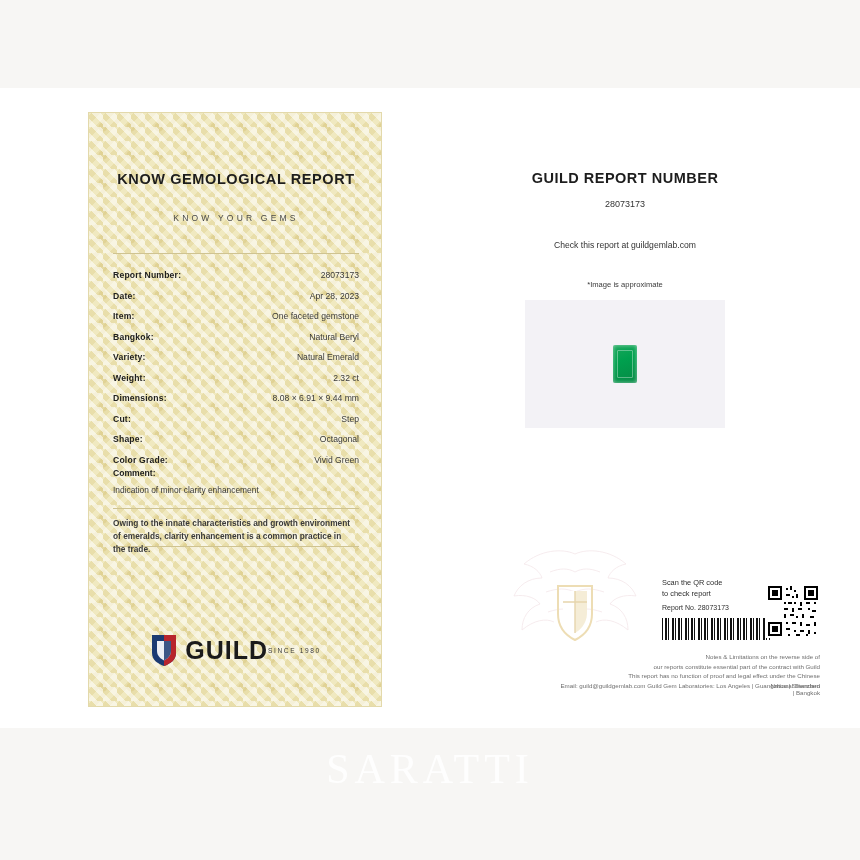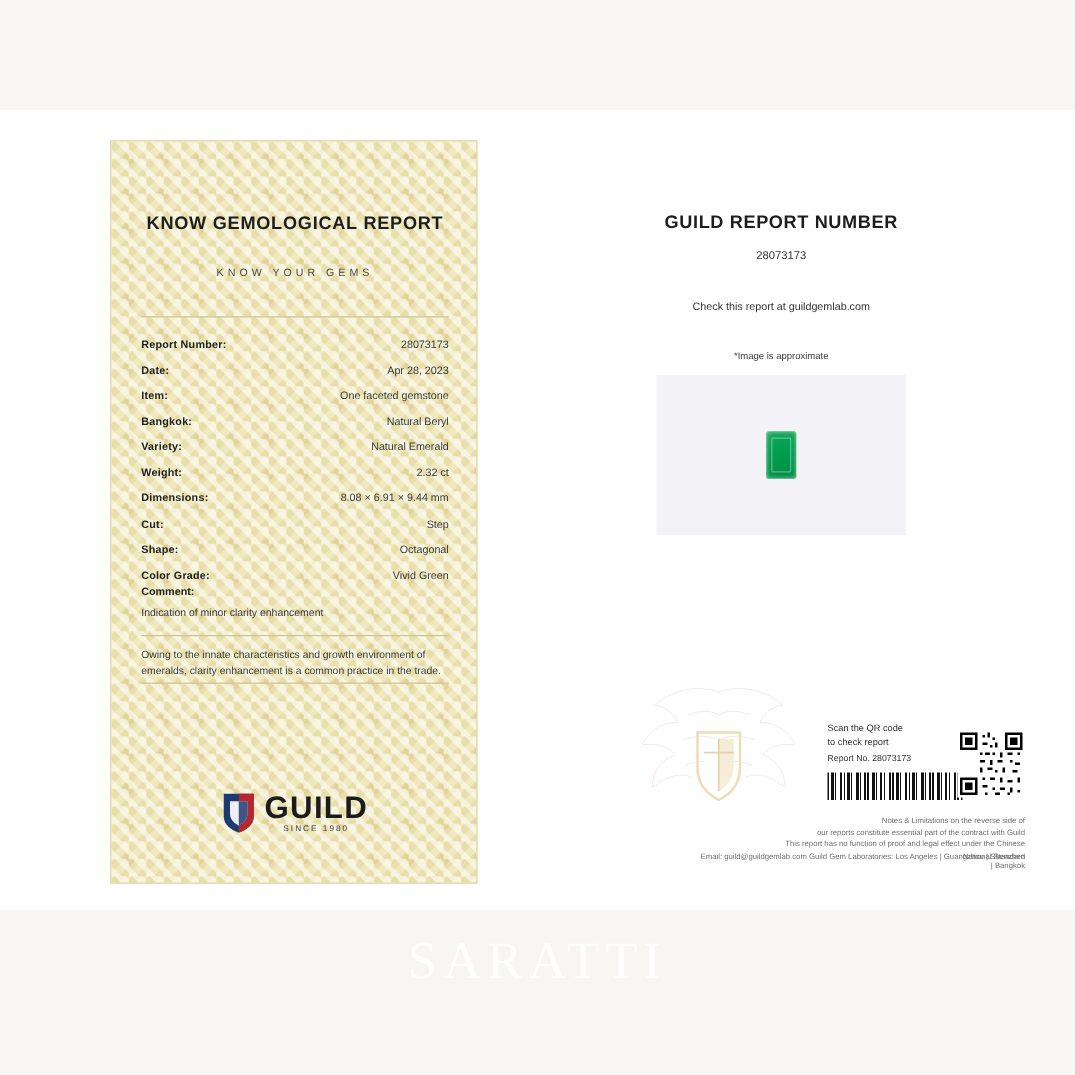--- a/index.html
+++ b/index.html
@@ -121,38 +121,39 @@
     font-size: 8.4px;
     color: #3a3a3a;
   }
   .note-text {
     position: absolute;
     left: 24px; top: 404px;
     width: 242px;
     font-size: 8.3px;
     line-height: 13px;
     color: #3a3a3a;
+    font-weight: bold;
   }
 
   .logo-wrap {
     position: absolute;
     left: 0; top: 520px;
     width: 294px;
     display: flex;
     justify-content: center;
     align-items: center;
     gap: 8px;
   }
   .shield {
     position: relative;
     width: 26px; height: 34px;
   }
   .logo-text-wrap {
     display: flex;
-    flex-direction: column;
+    flex-direction: row;
     align-items: center;
     text-align: center;
   }
   .logo-word {
     font-size: 25px;
     font-weight: bold;
     letter-spacing: 1px;
     color: #1b1b1b;
     line-height: 26px;
   }

